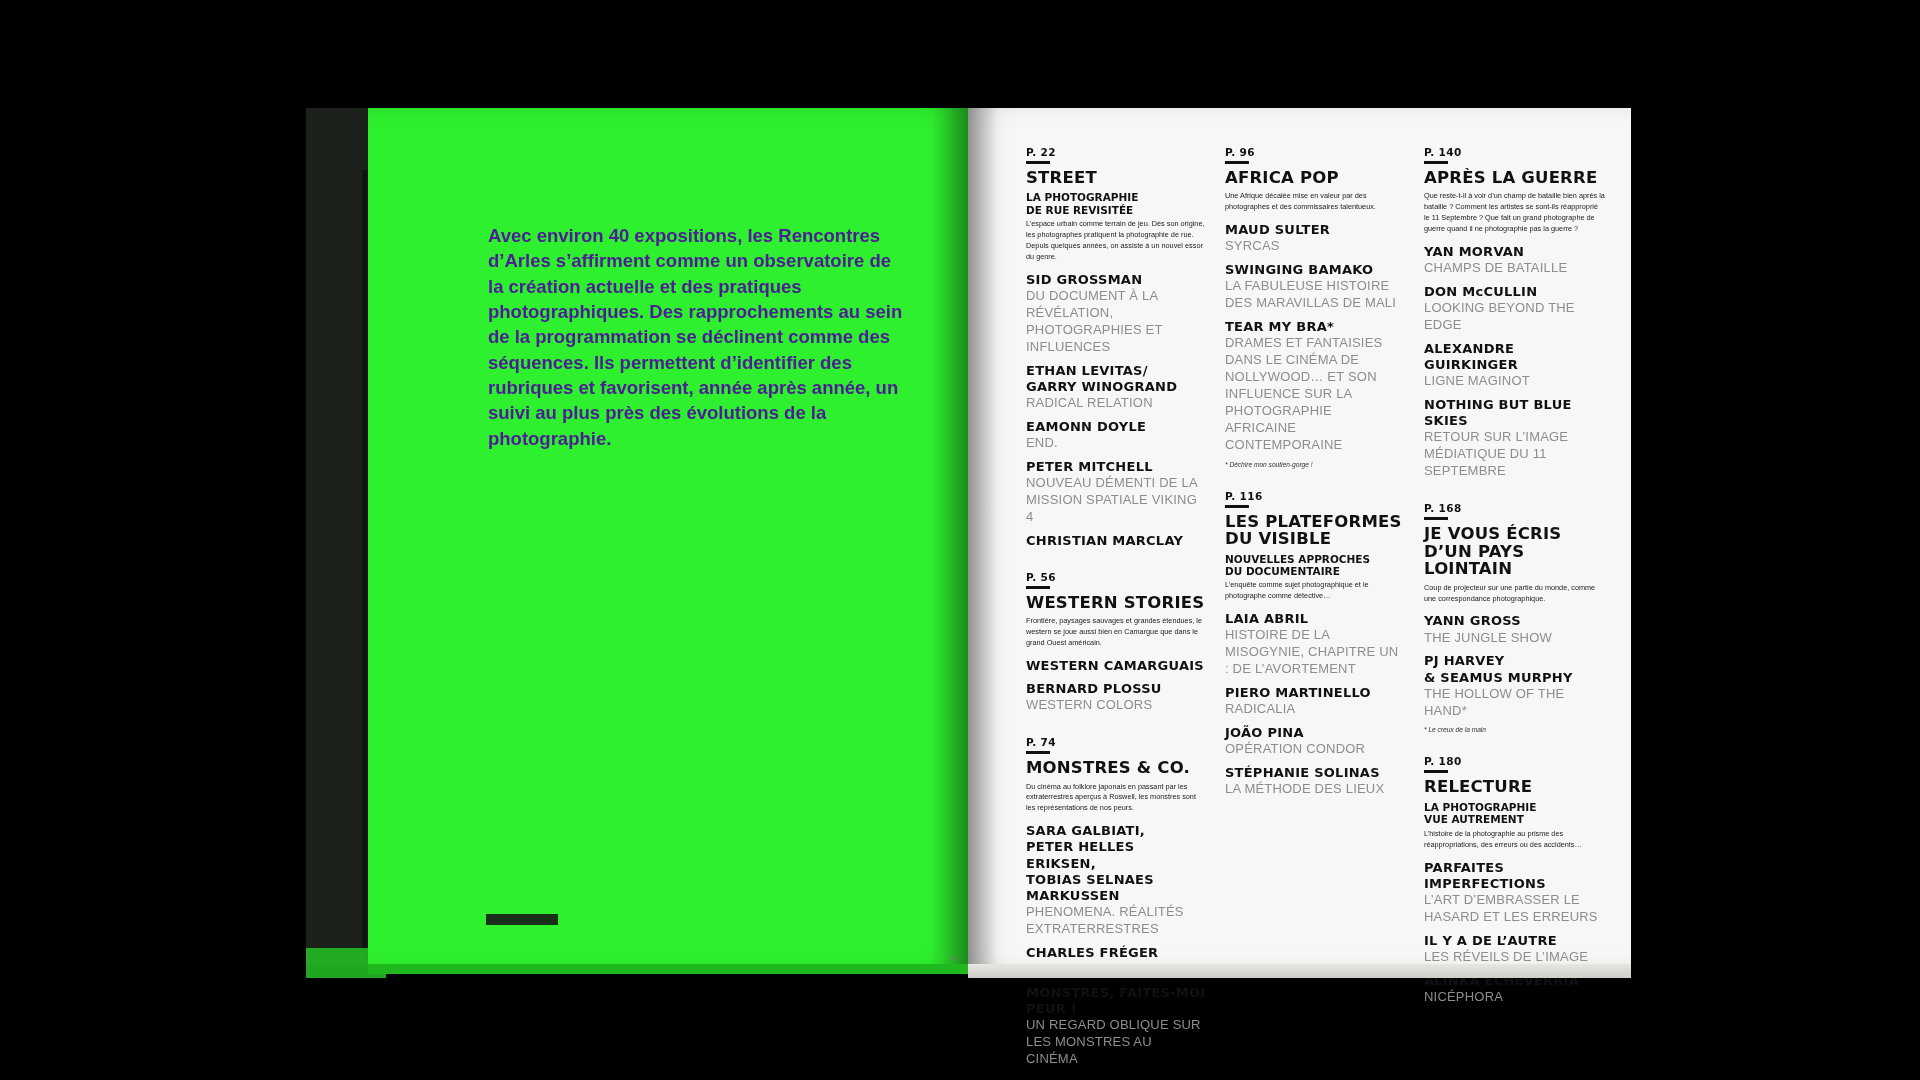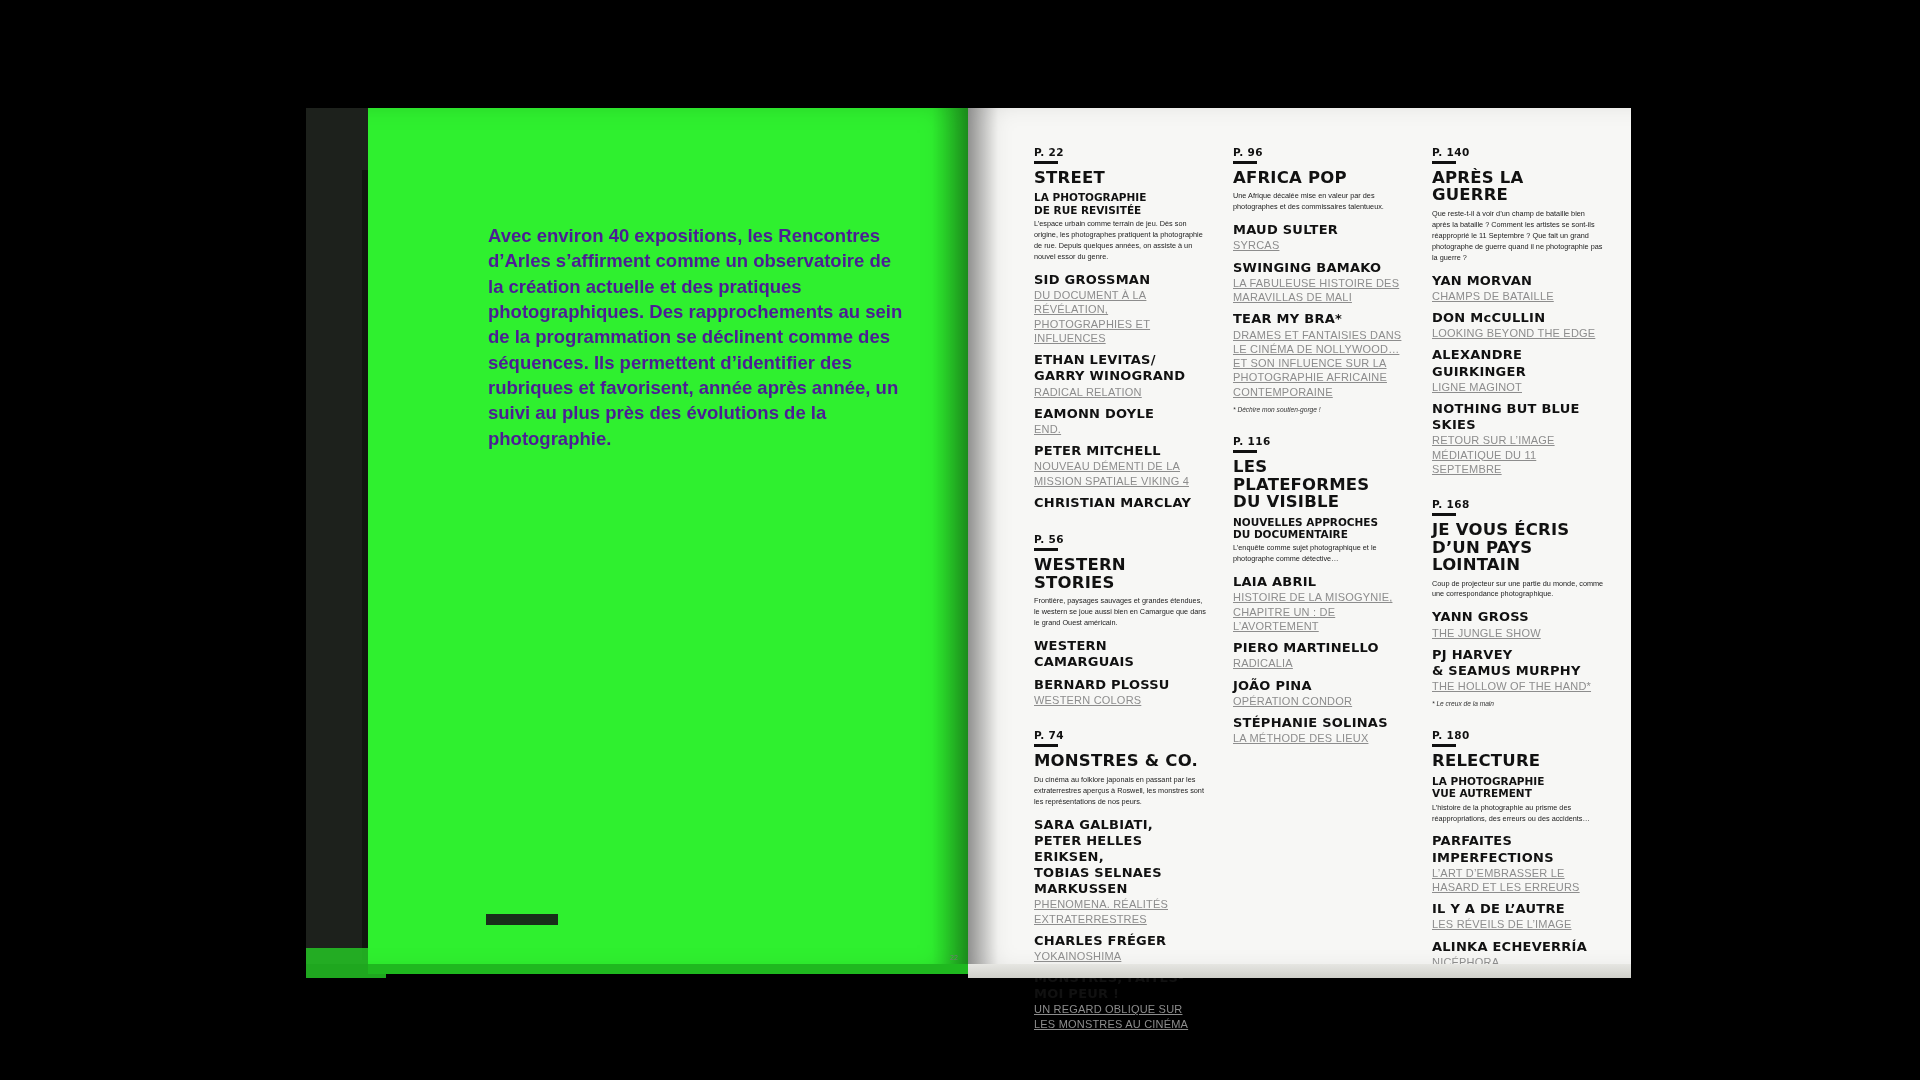--- a/index.html
+++ b/index.html
@@ -161,21 +161,21 @@
     top: 38px;
     width: 580px;
     height: 790px;
     display: flex;
     gap: 18px;
   }
   .col {
     width: 181px;
   }
 
-  .section { margin-bottom: 22px; margin-left: 8px; }
+  .section { margin-bottom: 22px; }
   .pnum {
     font-size: 10.5px;
     font-weight: bold;
     color: #111;
     letter-spacing: 0.4px;
     font-family: "DejaVu Sans", sans-serif;
   }
   .pnum-rule {
     width: 24px;
     height: 3px;
@@ -209,27 +209,26 @@
   .entry { margin-bottom: 7px; }
   .entry-name {
     font-size: 13px;
     font-weight: bold;
     line-height: 1.24;
     color: #111;
     letter-spacing: 0.25px;
     font-family: "DejaVu Sans", sans-serif;
   }
   .entry-work {
-    font-size: 11px;
+    font-size: 13px;
     line-height: 1.3;
     color: #8d8d8d;
     letter-spacing: 0.2px;
     text-transform: uppercase;
     font-family: "Liberation Sans", sans-serif;
-    text-decoration: underline;
   }
   .footnote {
     font-size: 6.6px;
     color: #333;
     font-style: italic;
     margin-top: 4px;
     font-family: "Liberation Sans", sans-serif;
   }
   .folio {
     position: absolute;

